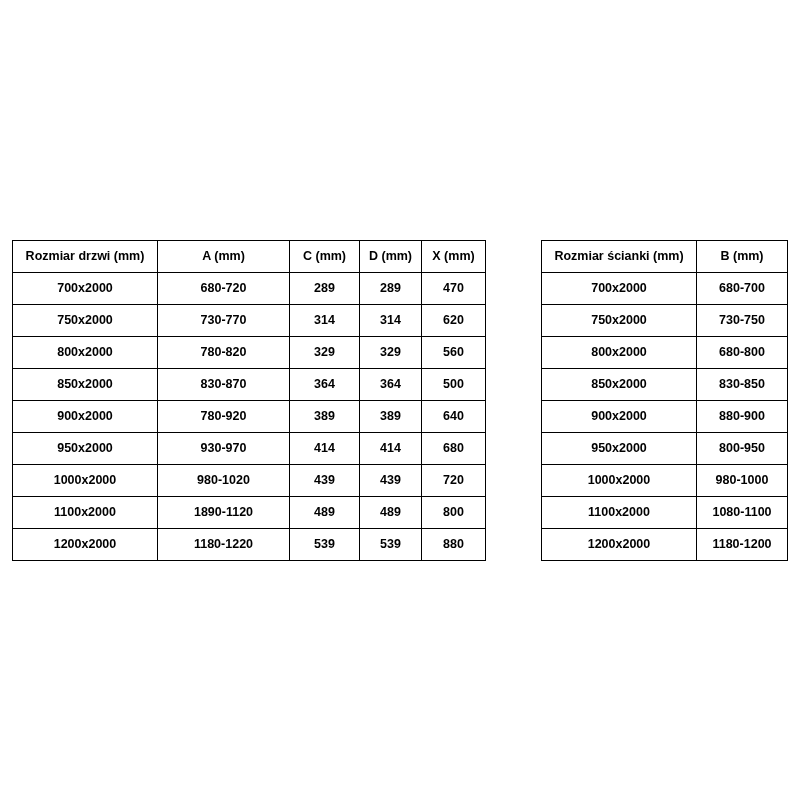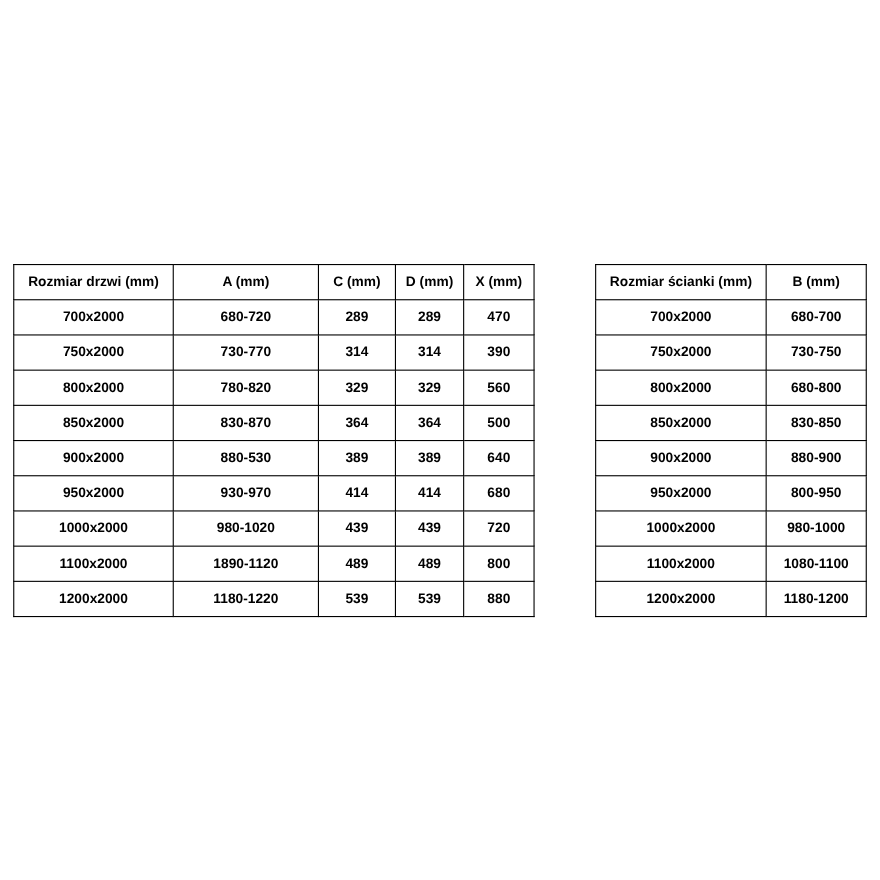--- a/index.html
+++ b/index.html
@@ -92,39 +92,39 @@
           <td>680-720</td>
           <td>289</td>
           <td>289</td>
           <td>470</td>
         </tr>
         <tr>
           <td>750x2000</td>
           <td>730-770</td>
           <td>314</td>
           <td>314</td>
-          <td>390</td>
+          <td>620</td>
         </tr>
         <tr>
           <td>800x2000</td>
           <td>780-820</td>
           <td>329</td>
           <td>329</td>
           <td>560</td>
         </tr>
         <tr>
           <td>850x2000</td>
           <td>830-870</td>
           <td>364</td>
           <td>364</td>
           <td>500</td>
         </tr>
         <tr>
           <td>900x2000</td>
-          <td>880-530</td>
+          <td>780-920</td>
           <td>389</td>
           <td>389</td>
           <td>640</td>
         </tr>
         <tr>
           <td>950x2000</td>
           <td>930-970</td>
           <td>414</td>
           <td>414</td>
           <td>680</td>

